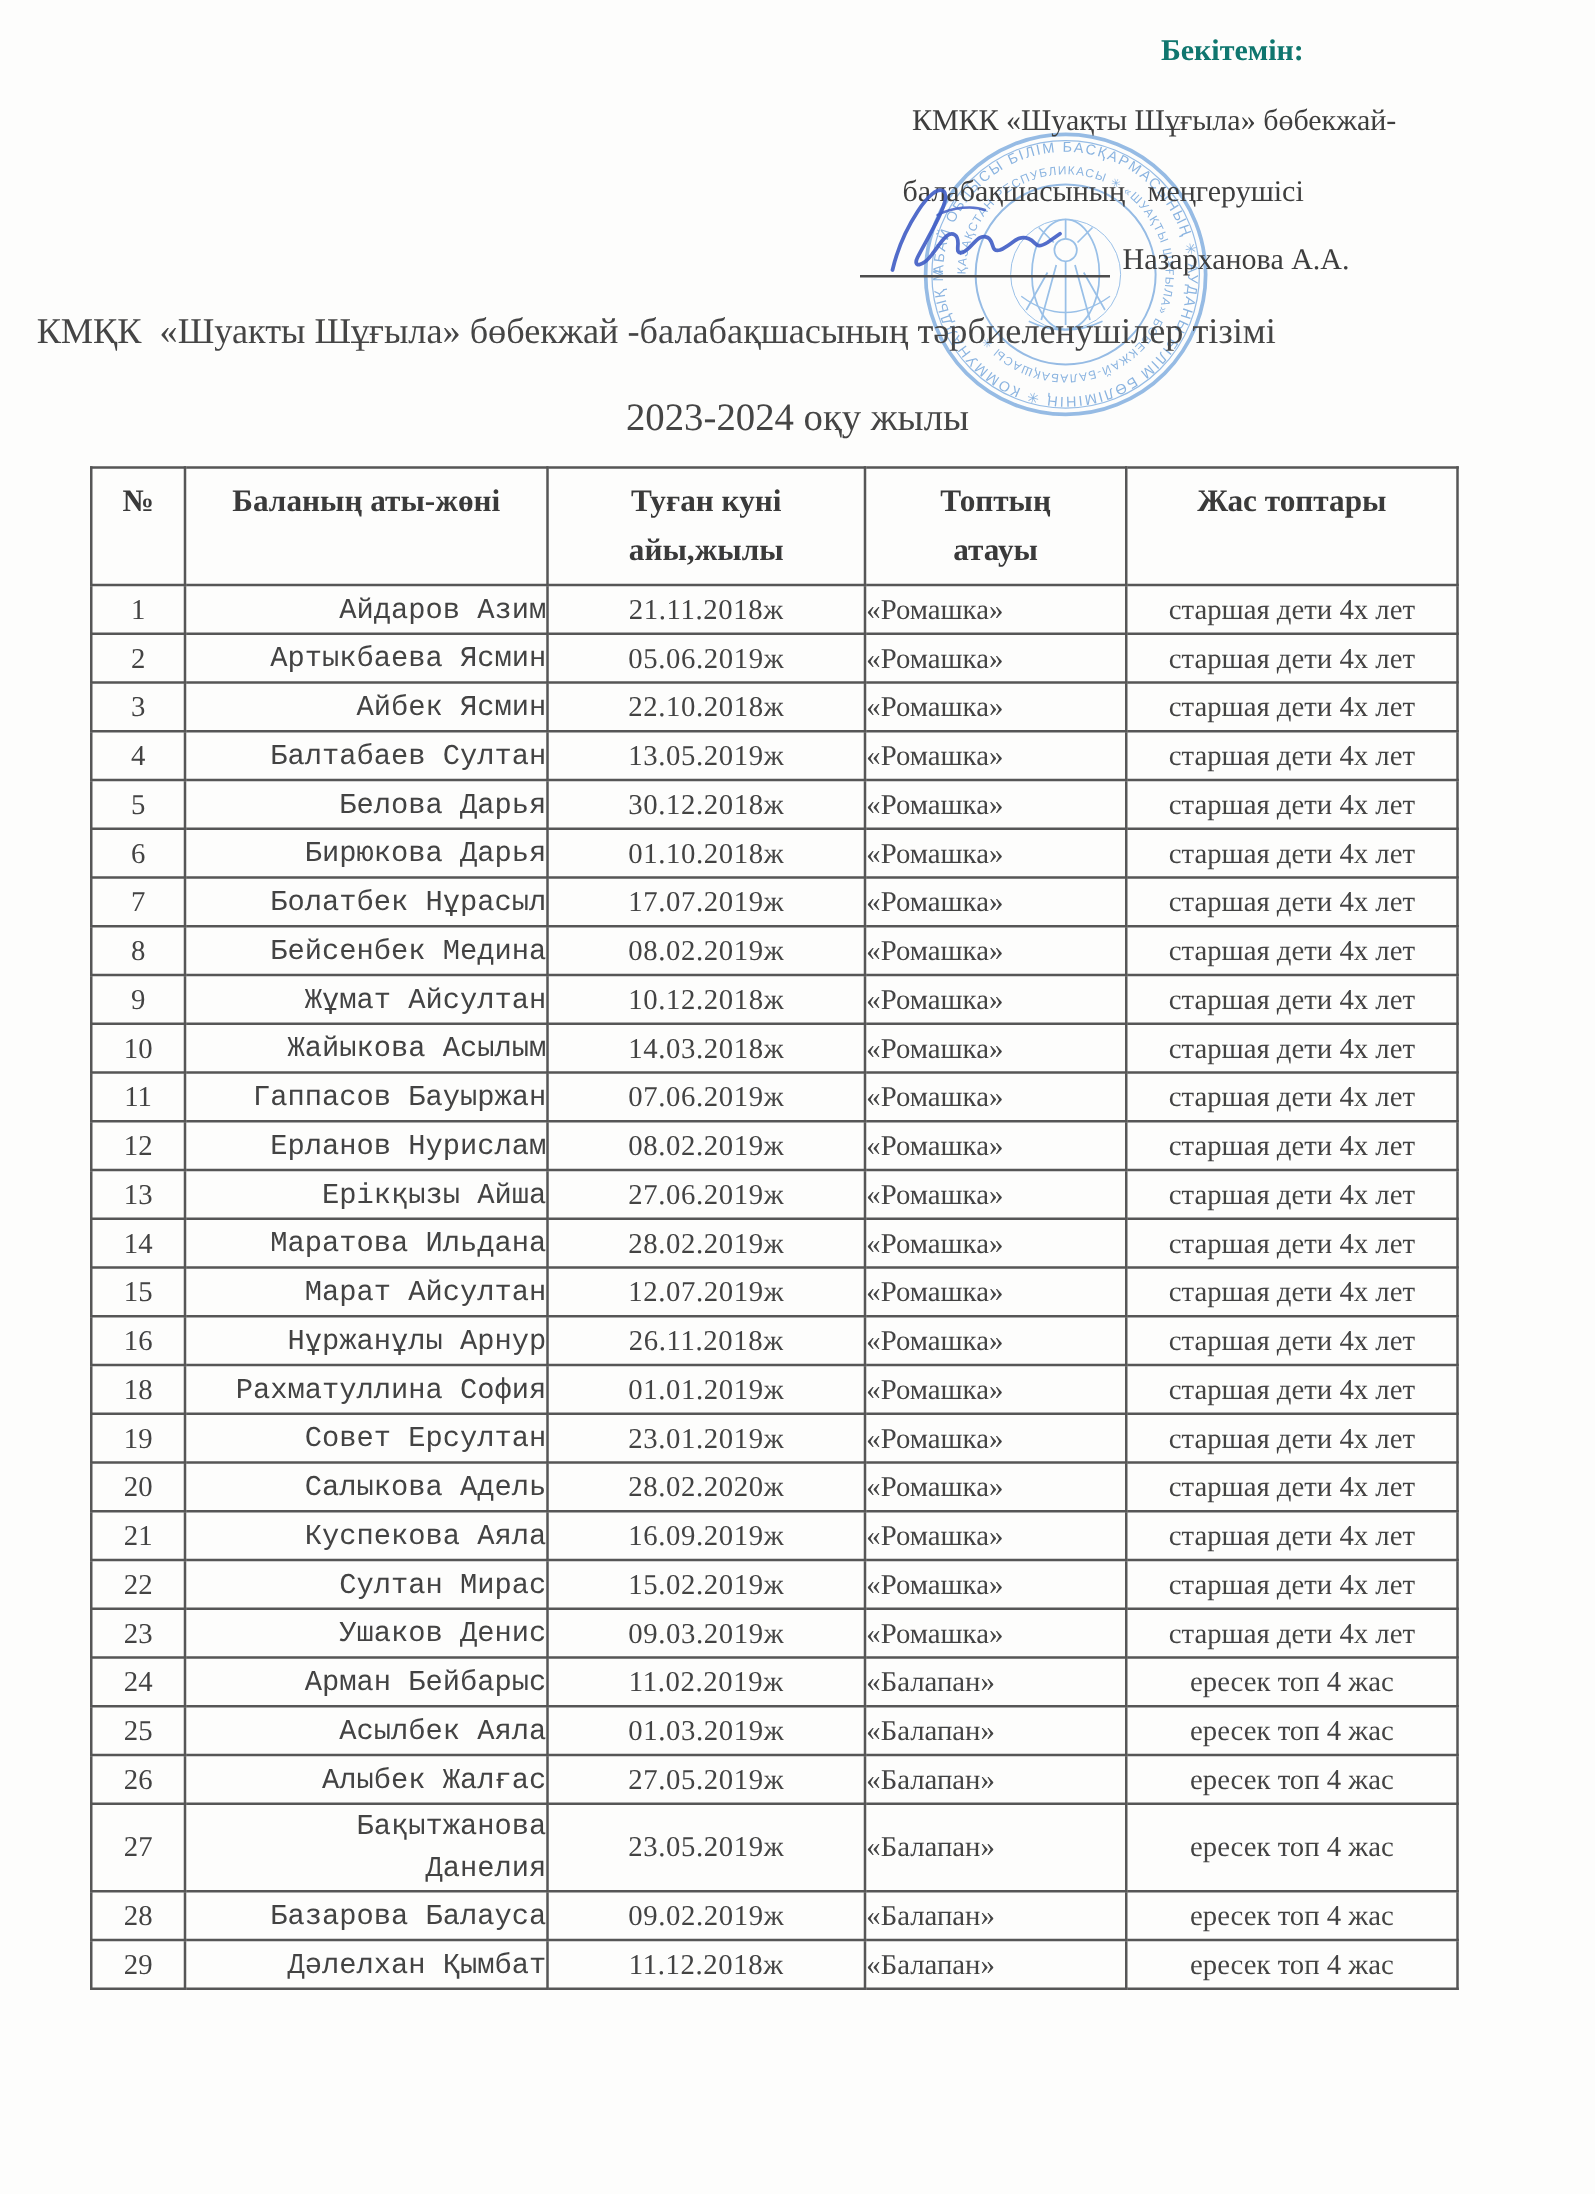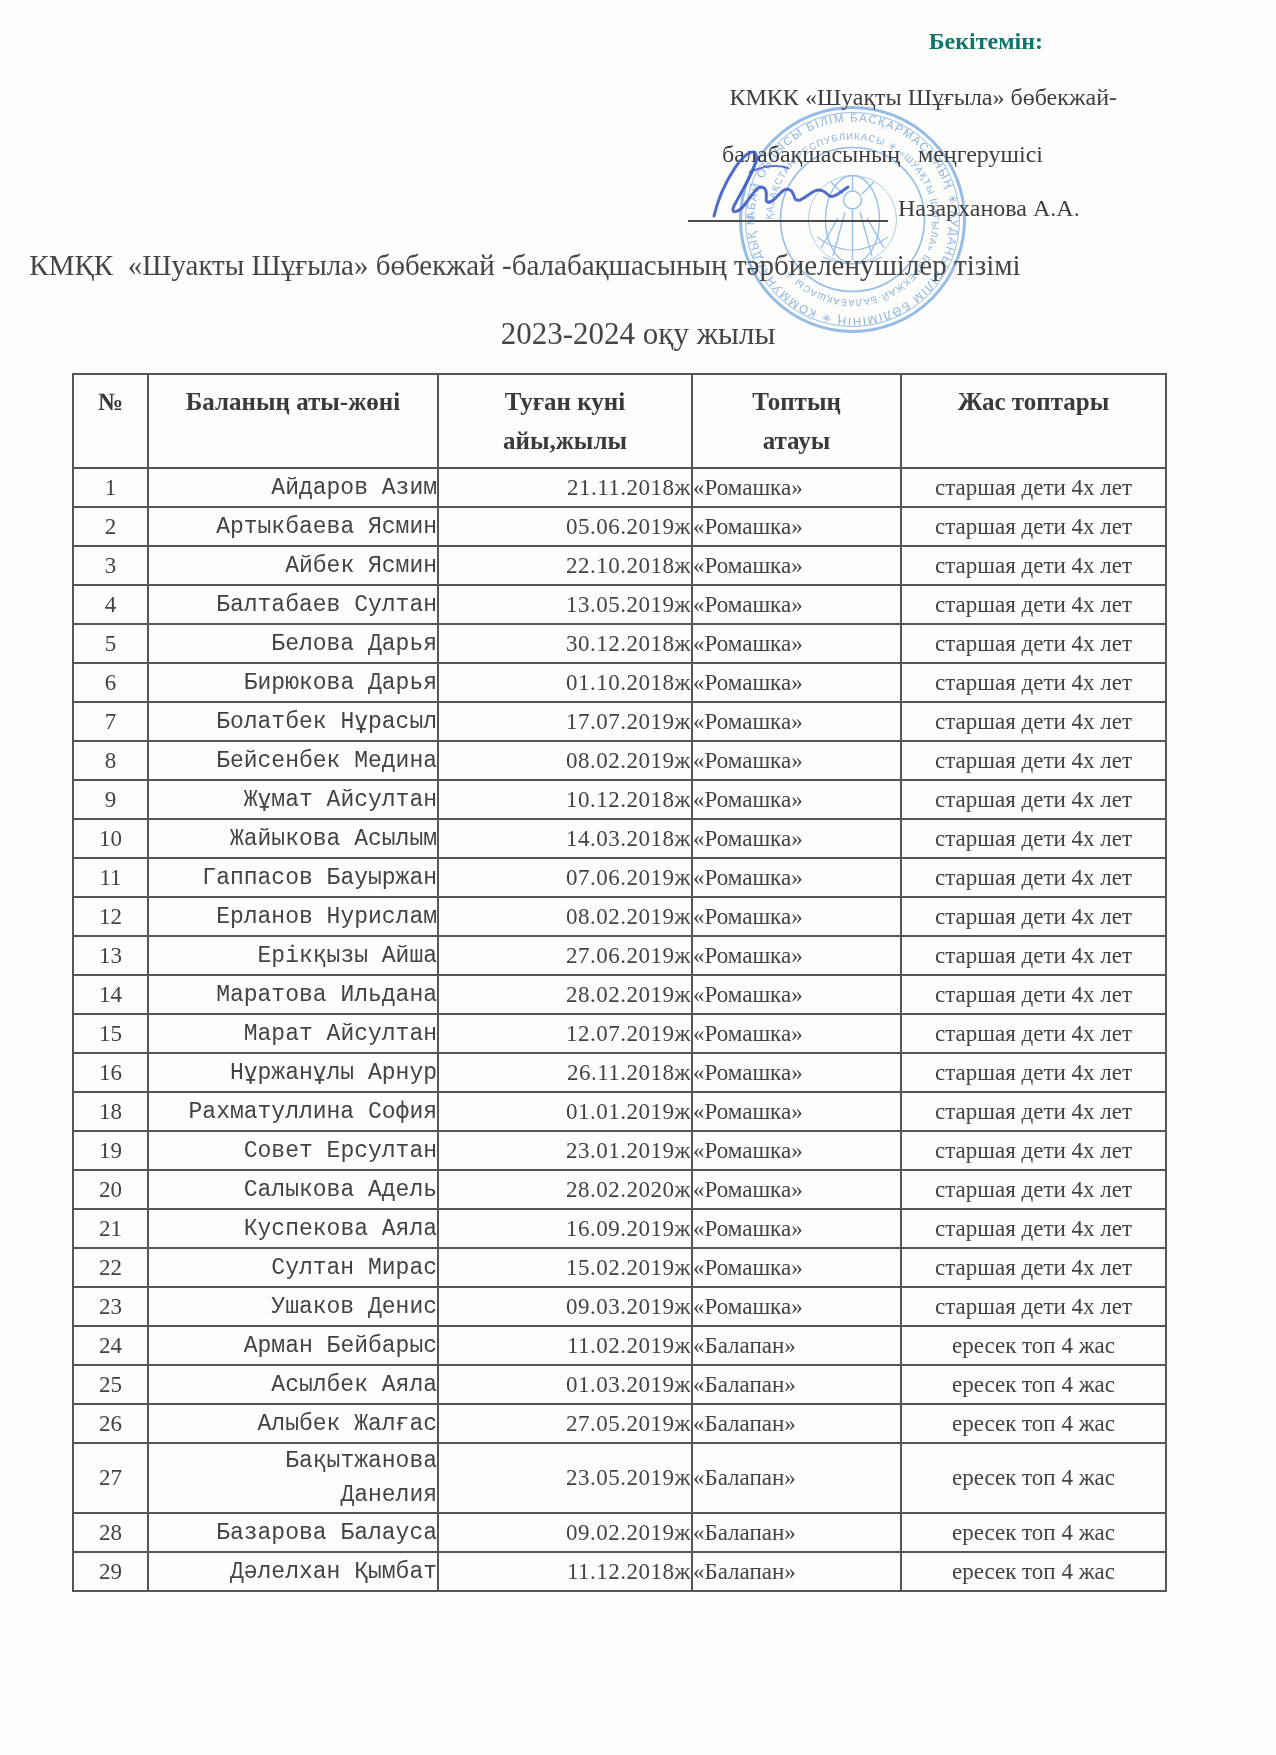--- a/index.html
+++ b/index.html
@@ -33,21 +33,21 @@
   table.pupils { border-collapse:collapse; table-layout:fixed; width:1093px; background:transparent; }
   table.pupils th, table.pupils td { border:2px solid #565656; }
   table.pupils th {
     height:94px; vertical-align:top; padding-top:8px;
     font-size:25px; font-weight:bold; color:#3a3a3a;
     text-align:center; white-space:pre-line; line-height:1.55;
   }
   table.pupils td { height:39px; font-size:23px; color:#434343; vertical-align:middle; }
   td.col-num { text-align:center; }
   td.col-name { text-align:right; padding-left:13px; white-space:pre-line; line-height:34px;font-family:Liberation Mono, monospace; }
-  td.col-dob { text-align:right; letter-spacing:.5px; }
+  td.col-dob { text-align:center; letter-spacing:.5px; }
   td.col-group { text-align:left;border-radius:10px; }
   td.col-age_group { text-align:center; }
 </style>
 </head>
 <body>
 
 <div class="page">
 
   <svg class="stamp" viewBox="0 0 295 295" xmlns="http://www.w3.org/2000/svg">
     <defs>

